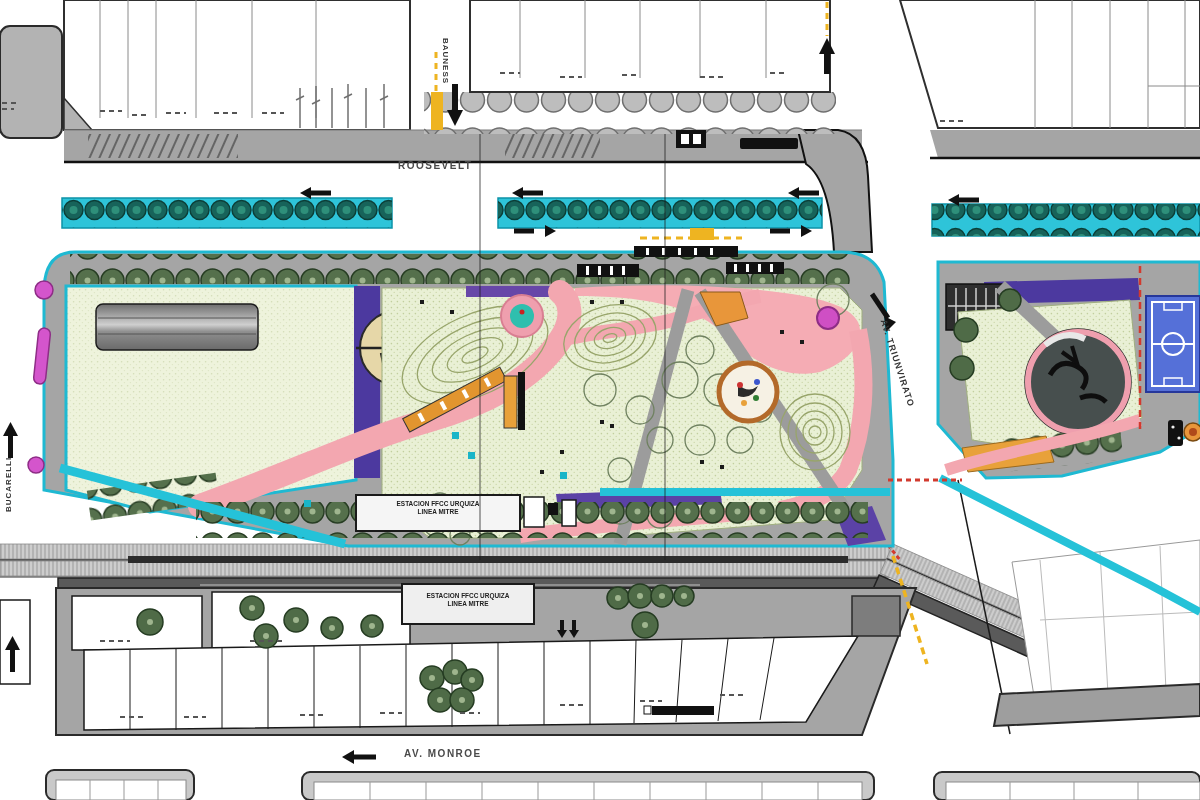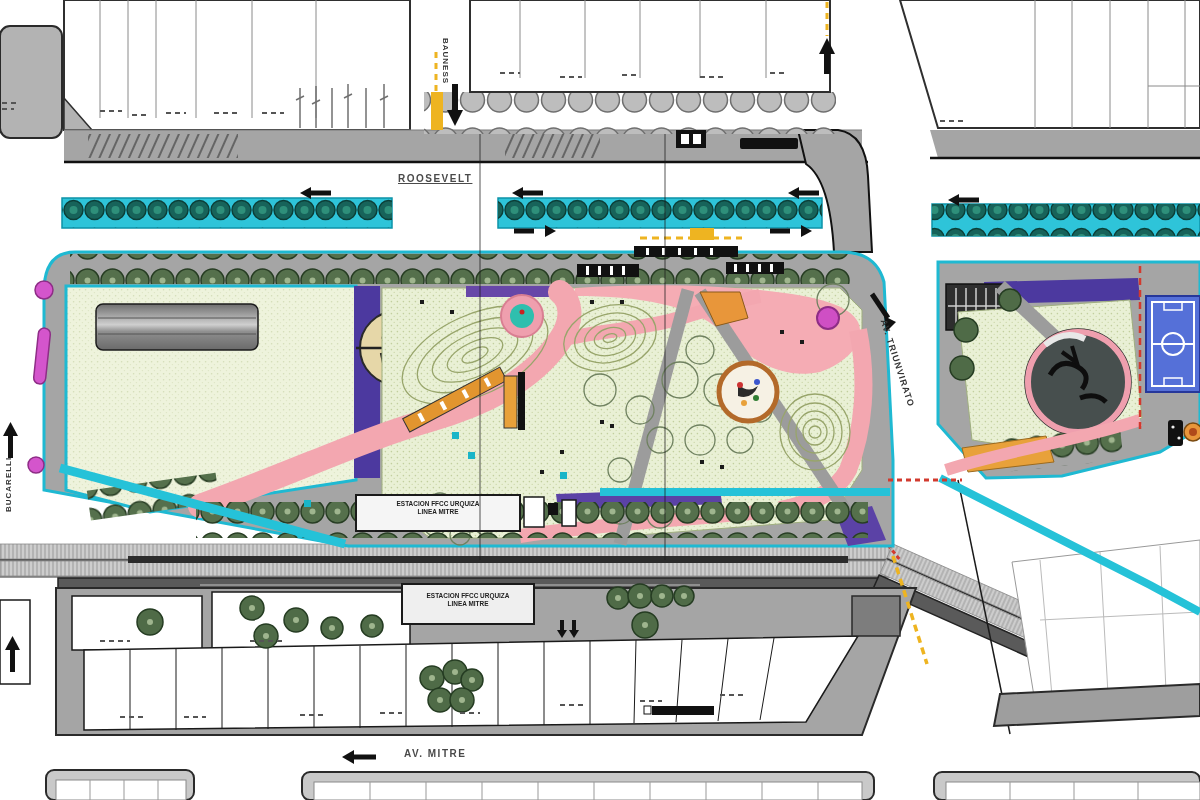--- a/index.html
+++ b/index.html
@@ -555,29 +555,29 @@
     <line x1="818" y1="782" x2="818" y2="800"></line>
   </g>
   <rect x="934" y="772" width="266" height="28" rx="8" fill="#c9c9c9" stroke="#2a2a2a" stroke-width="2"></rect>
   <rect x="946" y="782" width="254" height="18" fill="#fff" stroke="#8a8a8a" stroke-width="1"></rect>
   <line x1="1010" y1="782" x2="1010" y2="800" stroke="#999" stroke-width="1"></line>
   <line x1="1074" y1="782" x2="1074" y2="800" stroke="#999" stroke-width="1"></line>
   <line x1="1138" y1="782" x2="1138" y2="800" stroke="#999" stroke-width="1"></line>
 </g>
 </svg>
 
-<div class="lbl street" style="left:398px;top:173px;text-decoration:underline;">ROOSEVELT</div>
+<div class="lbl street" style="left:398px;top:160px;">ROOSEVELT</div>
 
 <div class="lbl vert" style="left:450px;top:38px;transform:rotate(90deg);">BAUNESS</div>
 
 <div class="lbl vert" style="left:4px;top:512px;transform:rotate(-90deg);">BUCARELLI</div>
 
 <div class="lbl vert" style="left:888px;top:318px;transform:rotate(72deg);font-size:9px;">AV. TRIUNVIRATO</div>
 
-<div class="lbl street" style="left:404px;top:748px;">AV. MITRE</div>
+<div class="lbl street" style="left:404px;top:748px;">AV. MONROE</div>
 
 <div class="station-box-label" style="left:358px;top:500px;width:160px;">
   <span>ESTACION FFCC URQUIZA</span>
   <span>LINEA MITRE</span>
 </div>
 
 <div class="station-box-label" style="left:404px;top:592px;width:128px;">
   <span>ESTACION FFCC URQUIZA</span>
   <span>LINEA MITRE</span>
 </div>

